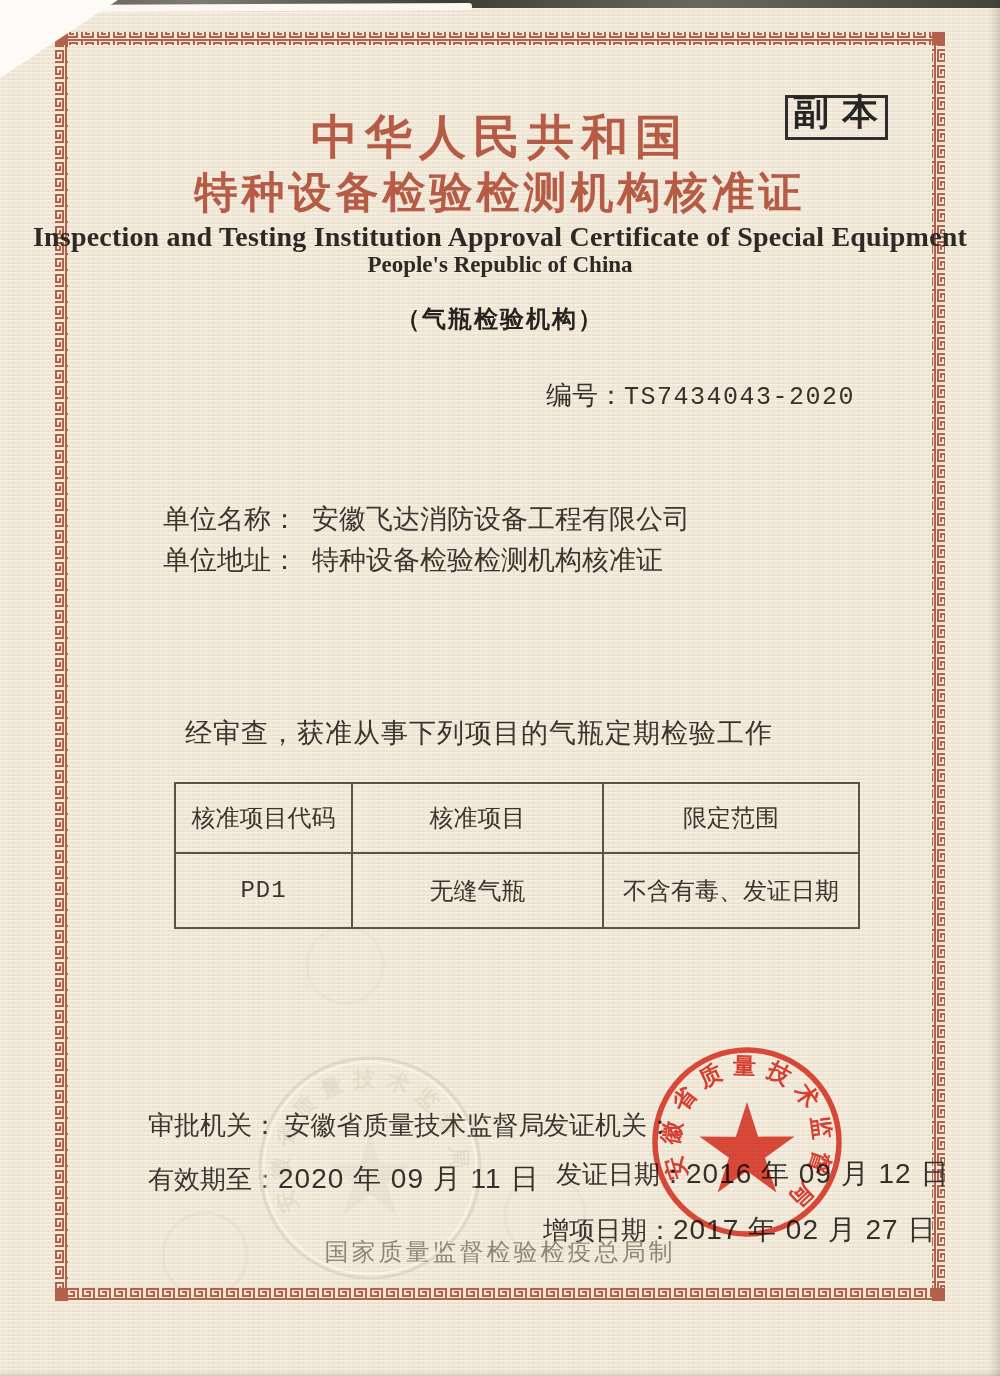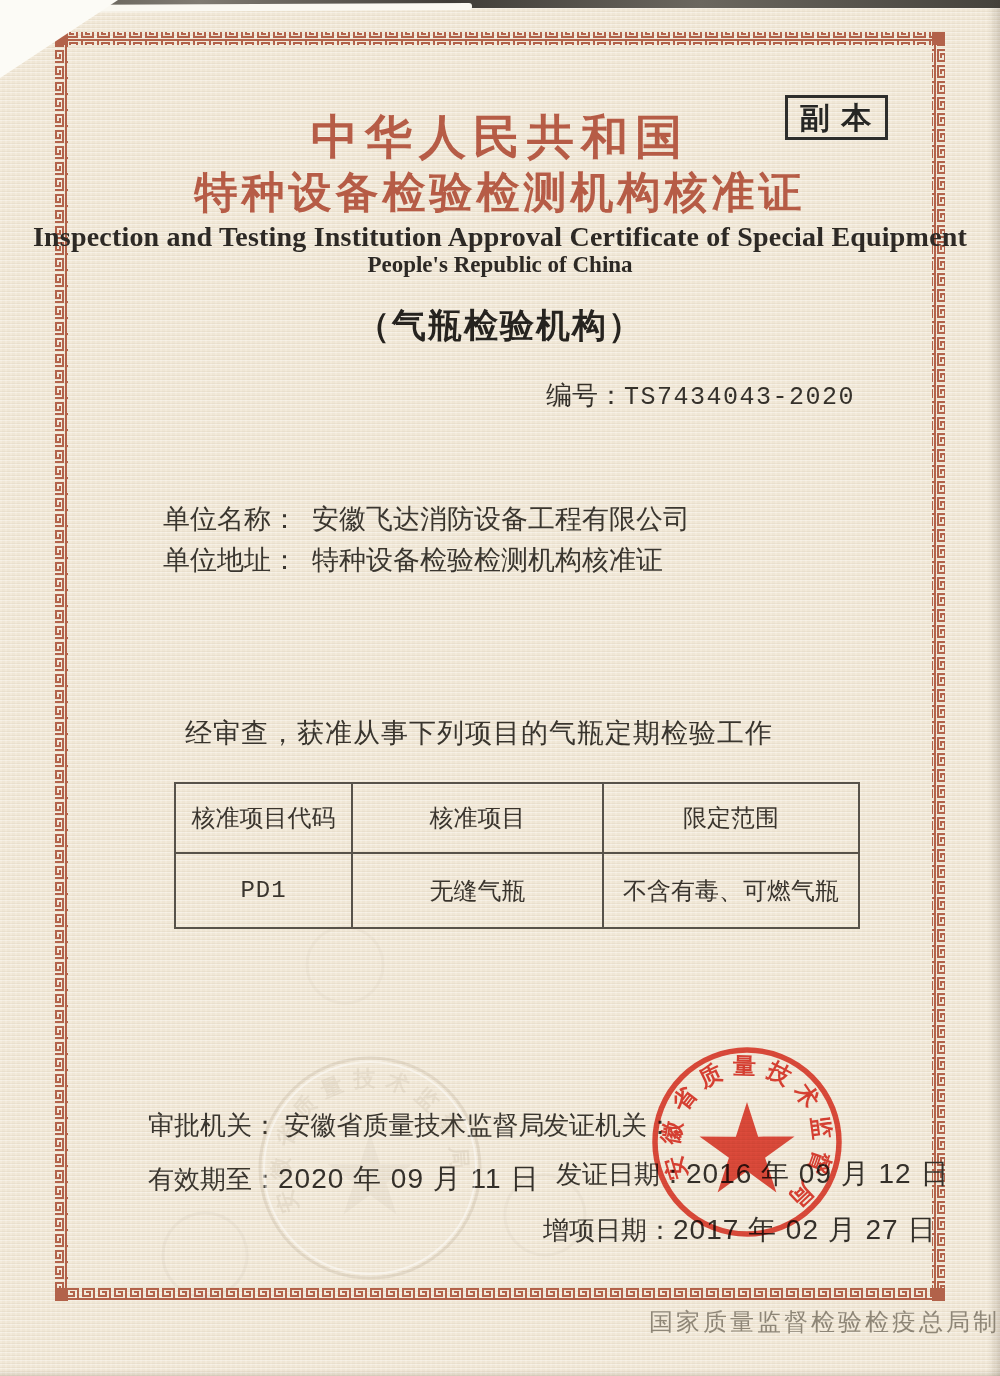--- a/index.html
+++ b/index.html
@@ -15,28 +15,28 @@
   .abs{position:absolute;}
   
   .scan-top{top:0;left:0;right:0;height:8px;background:linear-gradient(90deg,#57534b,#807b72 20%,#3f3c37 45%,#6b675f 70%,#45423c);}
   .scan-sliver{top:4px;left:42px;width:430px;height:7px;background:#faf8f1;border-radius:3px;transform:rotate(-0.25deg);}
   .corner-wedge{top:0;left:0;width:118px;height:78px;background:#fcfbf6;clip-path:polygon(0 0,100% 0,0 100%);}
   .edge-right{right:0;top:0;bottom:0;width:12px;background:linear-gradient(270deg,rgba(60,50,40,0.16),rgba(60,50,40,0));}
   .edge-bottom{bottom:0;left:0;right:0;height:6px;background:linear-gradient(0deg,rgba(60,50,40,0.12),rgba(60,50,40,0));}
   
   .badge{
     left:785px;top:95px;width:97px;height:39px;border:3px solid #2e2e2c;
-    display:flex;align-items:flex-start;justify-content:center;
-    font-size:30px;font-weight:bold;color:#262624;letter-spacing:2px;
+    display:flex;align-items:flex-end;justify-content:center;
+    font-size:36px;font-weight:bold;color:#262624;letter-spacing:2px;
   }
   .t1{top:106px;left:0;width:100%;text-align:center;font-size:47px;font-weight:bold;letter-spacing:7px;color:#b65c46;}
   .t2{top:164px;left:0;width:100%;text-align:center;font-size:43px;font-weight:bold;letter-spacing:4px;color:#b65c46;}
   .en1{top:221px;left:0;width:100%;text-align:center;font-size:28px;font-weight:bold;color:#2d2925;letter-spacing:0.2px;}
   .en2{top:252px;left:0;width:100%;text-align:center;font-size:23px;font-weight:bold;color:#2d2925;}
-  .cat{top:303px;left:0;width:100%;text-align:center;font-size:34px;font-weight:700;color:#26231f;letter-spacing:2px;}
+  .cat{top:303px;left:0;width:100%;text-align:center;font-size:24px;font-weight:700;color:#26231f;letter-spacing:2px;}
   .serial{top:378px;right:145px;font-size:26px;color:#35312b;}
   .serial .val{font-family:"Liberation Mono","DejaVu Sans Mono",monospace;font-size:25px;letter-spacing:1.5px;margin-top:47px;}
   .fieldline{font-size:27px;color:#3a362f;white-space:nowrap;}
   .fieldline .lbl{margin-right:14px;}
   .org-name{left:163px;top:486px;margin-top:15px;}
   .org-addr{left:163px;top:542px;}
   .stmt{top:715px;left:0;width:958px;text-align:center;font-size:27px;color:#39352e;letter-spacing:1px;}
   
   .tblwrap{left:174px;top:782px;}
   table.approval{border-collapse:collapse;table-layout:fixed;width:684px;background:transparent;}
@@ -48,21 +48,21 @@
   table.approval tr.drow{height:75px;font-size:25px;margin-left:29px;}
   .mono{font-family:"Liberation Mono","DejaVu Sans Mono",monospace;font-size:23px;letter-spacing:1px;}
   
   .blbl{font-size:26px;color:#3a362f;white-space:nowrap;}
   .num{font-family:"Liberation Sans","DejaVu Sans",sans-serif;font-size:28px;color:#34302a;letter-spacing:1px;}
   .approve{left:148px;top:1108px;}
   .valid{left:148px;top:1160px;}
   .issue-org{left:543px;top:1108px;}
   .issue-date{left:556px;top:1155px;}
   .add-date{left:543px;top:1211px;}
-  .footnote{top:1306px;left:0;width:100%;text-align:right;font-size:24px;color:#8e8677;letter-spacing:3px;}
+  .footnote{top:1236px;left:0;width:100%;text-align:center;font-size:24px;color:#8e8677;letter-spacing:3px;}
   .sealsvg{left:645px;top:1040px;z-index:6;mix-blend-mode:multiply;}
   .sealsvg textPath, .embosssvg textPath{letter-spacing:9px;}
   .embosssvg{left:248px;top:1046px;z-index:1;}
   .bordersvg{left:0;top:0;z-index:0;}
 </style>
 </head>
 <body>
 
 <div class="page">
 
@@ -133,21 +133,21 @@
         </colgroup>
       <tbody>
           <tr class="hrow">
         <th>核准项目代码</th>
         <th>核准项目</th>
         <th>限定范围</th>
       </tr>
       <tr class="drow">
         <td class="mono">PD1</td>
         <td>无缝气瓶</td>
-        <td>不含有毒、可燃气瓶</td>
+        <td>不含有毒、发证日期</td>
       </tr>
     </tbody>
       </table>
   </div>
 
   <div class="abs blbl approve">
     <span class="lbl">审批机关：</span> <span>安徽省质量技术监督局</span>
   </div>
   <div class="abs blbl valid">
     <span class="lbl">有效期至：</span><span class="num">2020 年 09 月 11 日</span>

